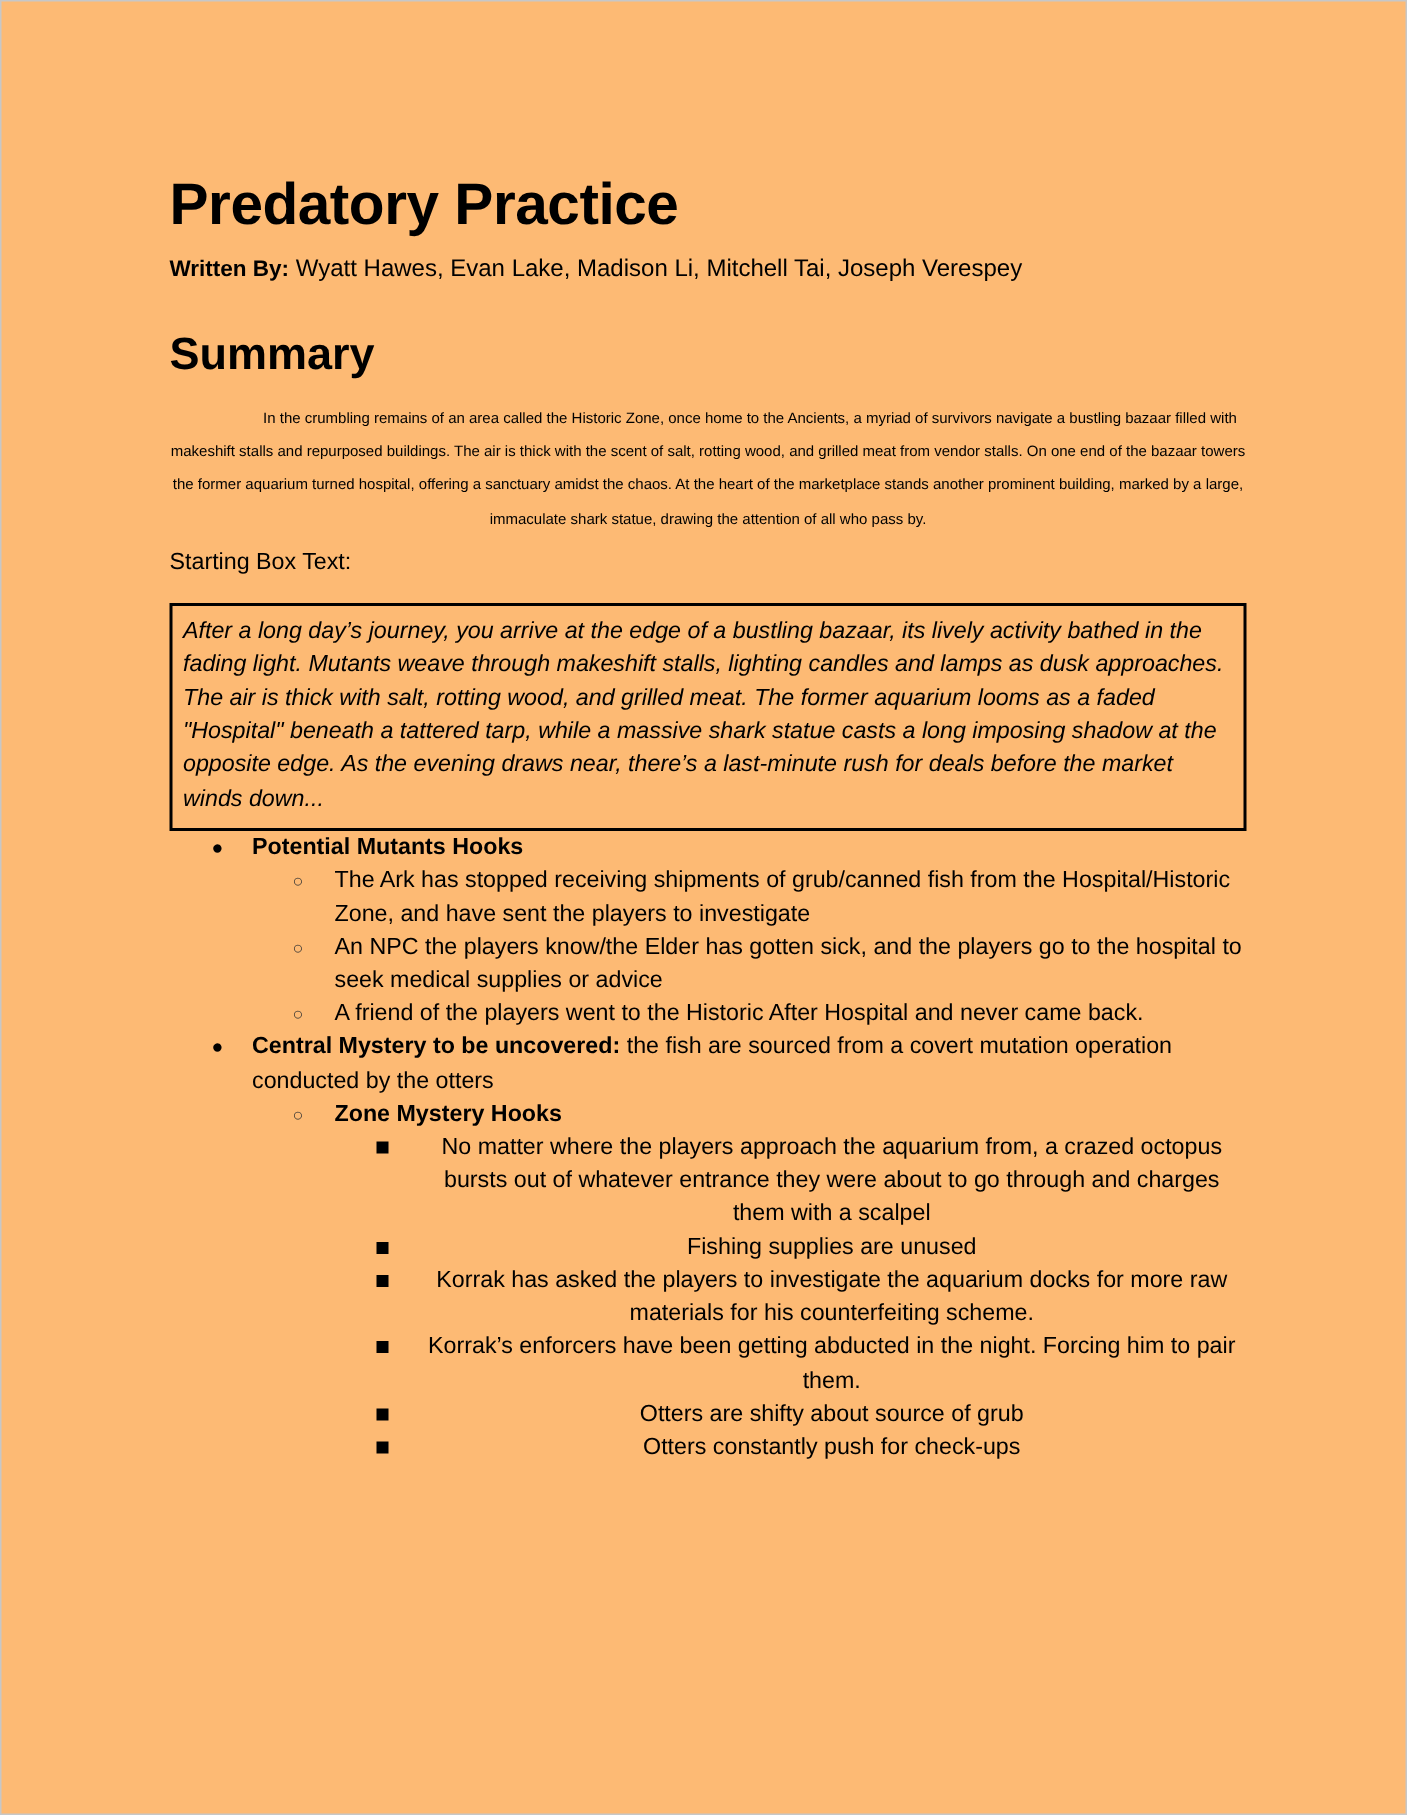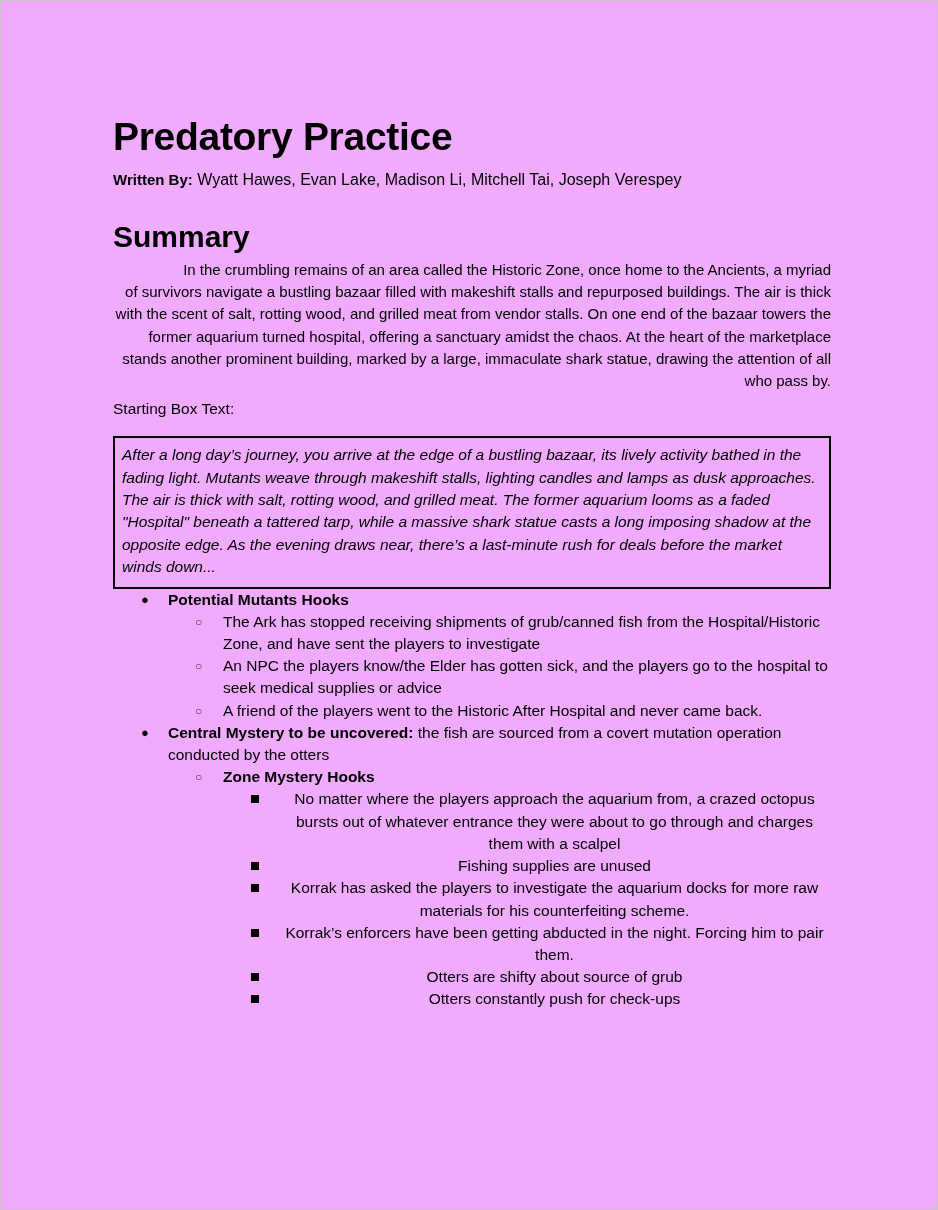--- a/index.html
+++ b/index.html
@@ -1,32 +1,32 @@
 <!DOCTYPE html>
 <html><head>
 <meta charset="utf-8">
 <style>
   html, body { margin: 0; padding: 0; background: #ffffff; }
   body { width: 938px; height: 1210px; overflow: hidden; position: relative; }
   .page {
     position: absolute; left: 0; top: 0; width: 936px; height: 1208px;
-    border: 1px solid #c7c7c7; background: #f0abfc;
+    border: 1px solid #c7c7c7; background: #fdba74;
     font-family: "Liberation Sans", sans-serif; color: #000;
   }
   .content { position: absolute; left: 112px; top: 108px; width: 718px; }
   h1.title {
     margin: 0; font-size: 39px; font-weight: bold; line-height: 56px;
     letter-spacing: -0.3px;
   }
   .byline { margin-top: 4px; font-size: 16px; line-height: 22px; }
   .byline b { font-weight: bold; font-size: 15px; }
   h2.h-summary { margin: 26px 0 0 0; font-size: 30px; font-weight: bold; line-height: 40px; }
   p.summary {
-    margin: 2px 0 0 0; font-size: 15px; line-height: 22.2px; text-indent: 56px;
-    text-align: right;
+    margin: 12px 0 0 0; font-size: 10px; line-height: 22.2px; text-indent: 56px;
+    text-align: center;
   }
   h3.h-overview { margin: 26px 0 0 0; font-size: 23px; font-weight: bold; line-height: 32px; }
   .start-label { margin-top: 6px; font-size: 15.5px; line-height: 22px; }
   .boxtext {
     margin-top: 16px; border: 2px solid #000; padding: 6px 8px 8px 7px;
     font-style: italic; font-size: 15.5px; line-height: 22.4px; width: 699px;
   }
   ul { margin: 0; padding: 0; list-style: none; }
   li { position: relative; font-size: 15.5px; line-height: 22.2px; }
   .l1 { padding-left: 55px; }

